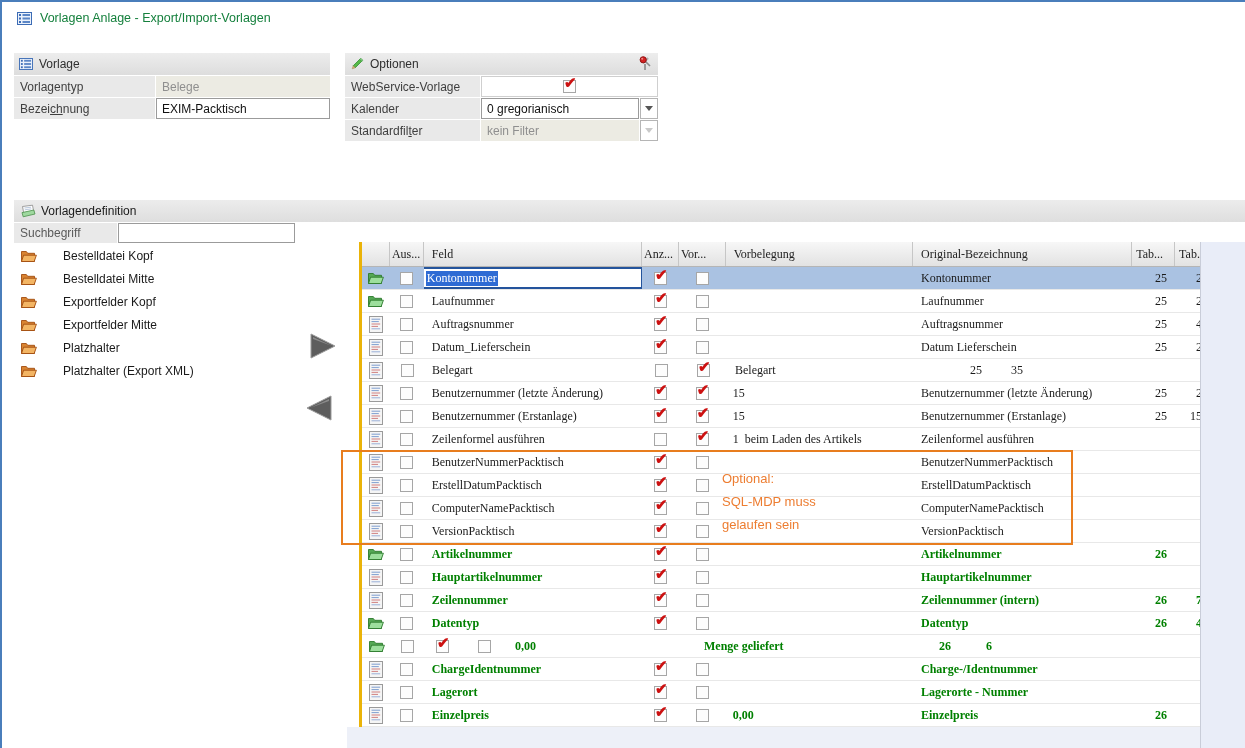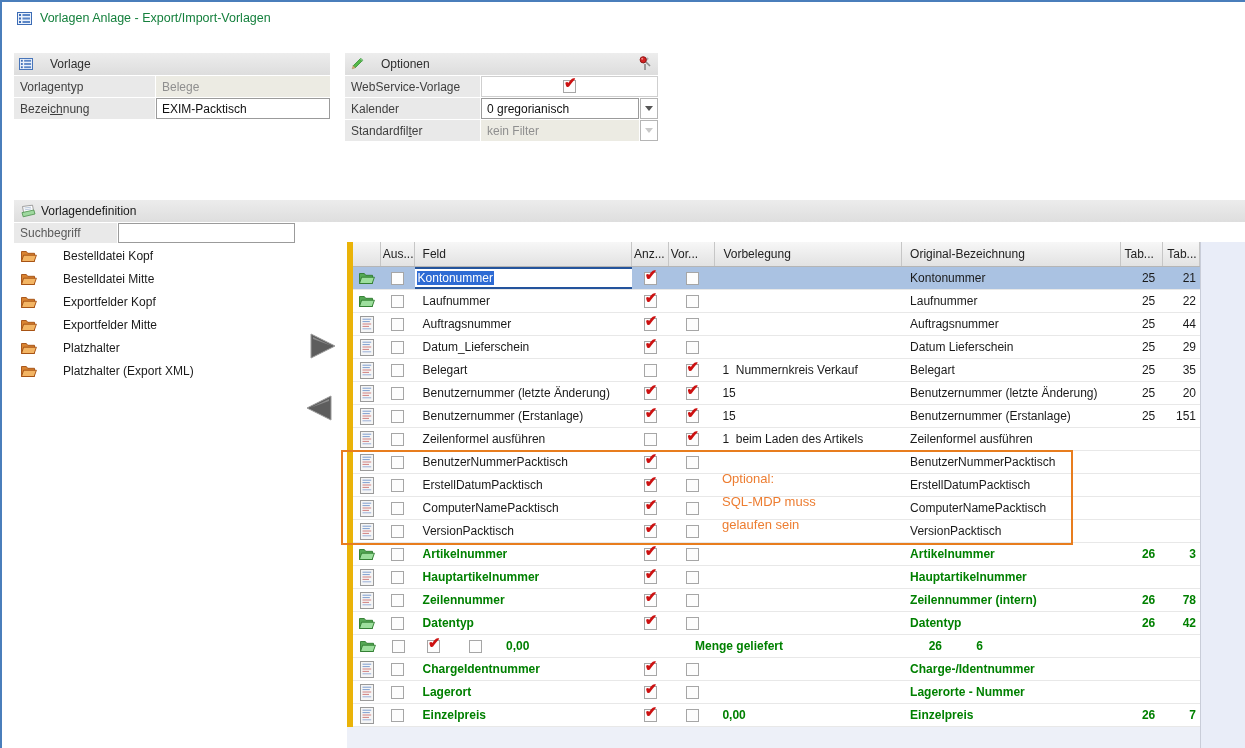--- a/index.html
+++ b/index.html
@@ -11,21 +11,21 @@
   .win-border-left { position:absolute; left:0; top:0; width:2px; height:748px; background:#4a7ebb; }
 
   .titlebar { position:absolute; left:17px; top:9px; height:18px; display:flex; align-items:center; gap:8px; }
   .title-text { color:#15803d; font-size:12.5px; }
 
   .icon { display:inline-flex; align-items:center; justify-content:center; }
 
   
   .panel { position:absolute; }
   .panel-header { position:absolute; left:0; top:0; height:22px; width:100%;
-      background:linear-gradient(#ededed,#dddddd); display:flex; align-items:center; padding-left:5px; gap:17px; }
+      background:linear-gradient(#ededed,#dddddd); display:flex; align-items:center; padding-left:5px; gap:6px; }
   .panel-header .ph-title { color:#2f2f2f; }
   .label-cell { position:absolute; background:#e9e9e9; color:#3f3f3f; display:flex; align-items:center; padding-left:6px; }
   .value-disabled { position:absolute; background:#ecebe3; color:#8f8f8f; display:flex; align-items:center; padding-left:6px; }
   .value-white { position:absolute; background:#fff; border:1px solid #cfcfcf; display:flex; align-items:center; justify-content:center; }
   .text-input { position:absolute; border:1px solid #9b9b9b; background:#fff; color:#111; font:inherit; padding:0 0 0 5px; }
   .accel { text-decoration:underline; }
 
   .dd-btn { position:absolute; width:18px; background:#fff; border:1px solid #b5b5b5; display:flex; align-items:center; justify-content:center; }
   .dd-tri { width:0; height:0; border-left:4px solid transparent; border-right:4px solid transparent; border-top:5px solid #555; }
   .dd-btn.disabled .dd-tri { border-top-color:#c9c9c9; }
@@ -41,21 +41,21 @@
   .search-input { left:118px; top:223px; width:177px; height:20px; }
 
   .folder-list { position:absolute; left:14px; top:244px; width:203px; }
   .folder-item { height:23px; display:flex; align-items:center; background:#fff; }
   .folder-item .icon { margin-left:6px; }
   .folder-label { margin-left:26px; color:#1a1a1a; }
 
   .arrow-btn { position:absolute; cursor:pointer; }
 
   
-  .grid { position:absolute; left:347px; top:242px; width:853px; border-left:6px solid #eab308; }
+  .grid { position:absolute; left:359px; top:242px; width:853px; border-left:3px solid #eab308;font-family:Liberation Serif, serif; }
   .thead { position:relative; height:25px; background:linear-gradient(#f7f7f7,#e2e2e2); border-bottom:1px solid #b5b5b5; display:flex; }
   .th { height:100%; border-right:1px solid #c6c6c6; display:flex; align-items:center; color:#222; padding-left:4px; overflow:hidden; white-space:nowrap; }
   .c-icon { width:28px; } .c-aus { width:34px; } .c-feld { width:219px; } .c-anz { width:37px; }
   .c-vor  { width:47px; } .c-vorb { width:188px; } .c-orig { width:220px; } .c-tab1 { width:43px; } .c-tab2 { width:37px; }
   .th.c-feld, .th.c-vorb, .th.c-orig { padding-left:8px; }
 
   .tbody { position:relative; background:#fff; }
   .trow { display:flex; height:23px; border-bottom:1px solid #e8e8e8; background:#fff; }
   .trow.selected { background:#aac2e2; }
   .td { height:100%; display:flex; align-items:center; overflow:hidden; white-space:pre; }
@@ -374,21 +374,20 @@
                 <line x1="2.5" y1="10.4" x2="9" y2="10.4" stroke="#d08080"></line>
                 <line x1="2.5" y1="12.8" x2="11.2" y2="12.8" stroke="#9ab0d8"></line>
               </svg></span></div>
     <div class="td c-aus"><span class="cb cb-aus"></span></div>
     <div class="td c-feld">
       <span class="feld-plain">Belegart</span>
       
     </div>
     <div class="td c-anz"><span class="cb cb-anz"></span></div>
     <div class="td c-vor"><span class="cb cb-vor checked"></span></div>
-    <div class="td c-vorb">1  Nummernkreis Verkauf</div>
     <div class="td c-orig">Belegart</div>
     <div class="td c-tab1">25</div>
     <div class="td c-tab2">35</div>
   </div>
         <div class="trow">
     <div class="td c-icon"><span class="icon icon-slot"><svg width="14" height="17" viewBox="0 0 14 17">
                 <rect x="0.5" y="0.5" width="13" height="16" fill="#f5f5f5" stroke="#9a9a9a"></rect>
                 <line x1="2.5" y1="3.2" x2="11.2" y2="3.2" stroke="#7f9fd0"></line>
                 <line x1="2.5" y1="5.6" x2="9.8" y2="5.6" stroke="#7f9fd0"></line>
                 <line x1="2.5" y1="8" x2="11.2" y2="8" stroke="#d08080"></line>

